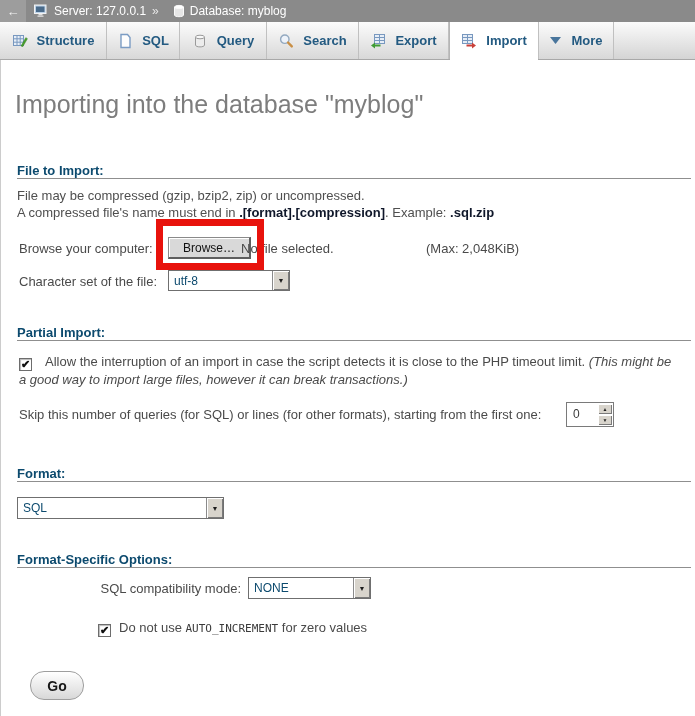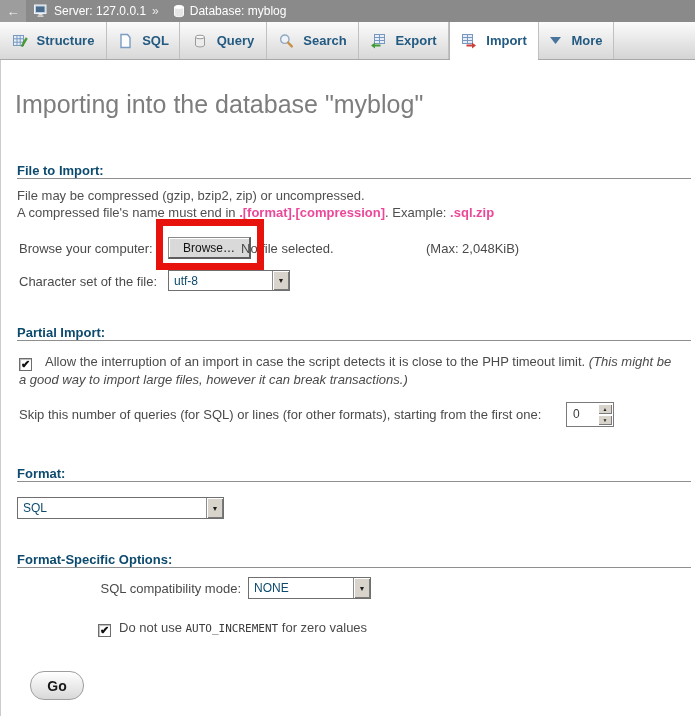--- a/index.html
+++ b/index.html
@@ -27,21 +27,21 @@
   .tab.active::after { content:""; position:absolute; left:0; right:0; bottom:-1px; height:1px; background:#fff; }
   .tab-rest { flex:1; background:linear-gradient(#fbfbfb,#d4d4d4); }
 
   
   .content { position:absolute; left:0; top:60px; width:695px; height:656px; background:#fff;
              border-left:1px solid #cccccc; }
   .title { position:absolute; left:14px; top:30px; font-size:25px; font-weight:normal; color:#7d7d7d; }
   .sect-h { position:absolute; left:16px; width:674px; font-size:13px; font-weight:bold; color:#0c4a6e;
             border-bottom:1px solid #8f8f8f; }
   .para { position:absolute; left:16px; top:127px; font-size:13px; color:#4f4f4f; line-height:17px; }
-  .para b { color:#ec4899; }
+  .para b { color:#0f172a; }
   .lbl { position:absolute; font-size:13px; color:#4a4a4a; white-space:nowrap; }
 
   
   .win-btn { position:absolute; background:#d9d9d9; border:1px solid #8a8a8a; border-right:2px solid #5e5e5e;
              border-bottom:2px solid #5e5e5e; box-shadow:inset 1px 1px 0 #ffffff; font-size:12px; color:#111;
              display:flex; align-items:center; justify-content:center; cursor:pointer;
              font-family:"Liberation Sans", sans-serif; }
   .select { position:absolute; background:#fff; border:1px solid #6f6f6f; display:flex; align-items:stretch;
             cursor:pointer; }
   .select-value { flex:1; font-size:12px; color:#0c4a6e; padding:3px 0 0 5px; white-space:nowrap; overflow:hidden; }

